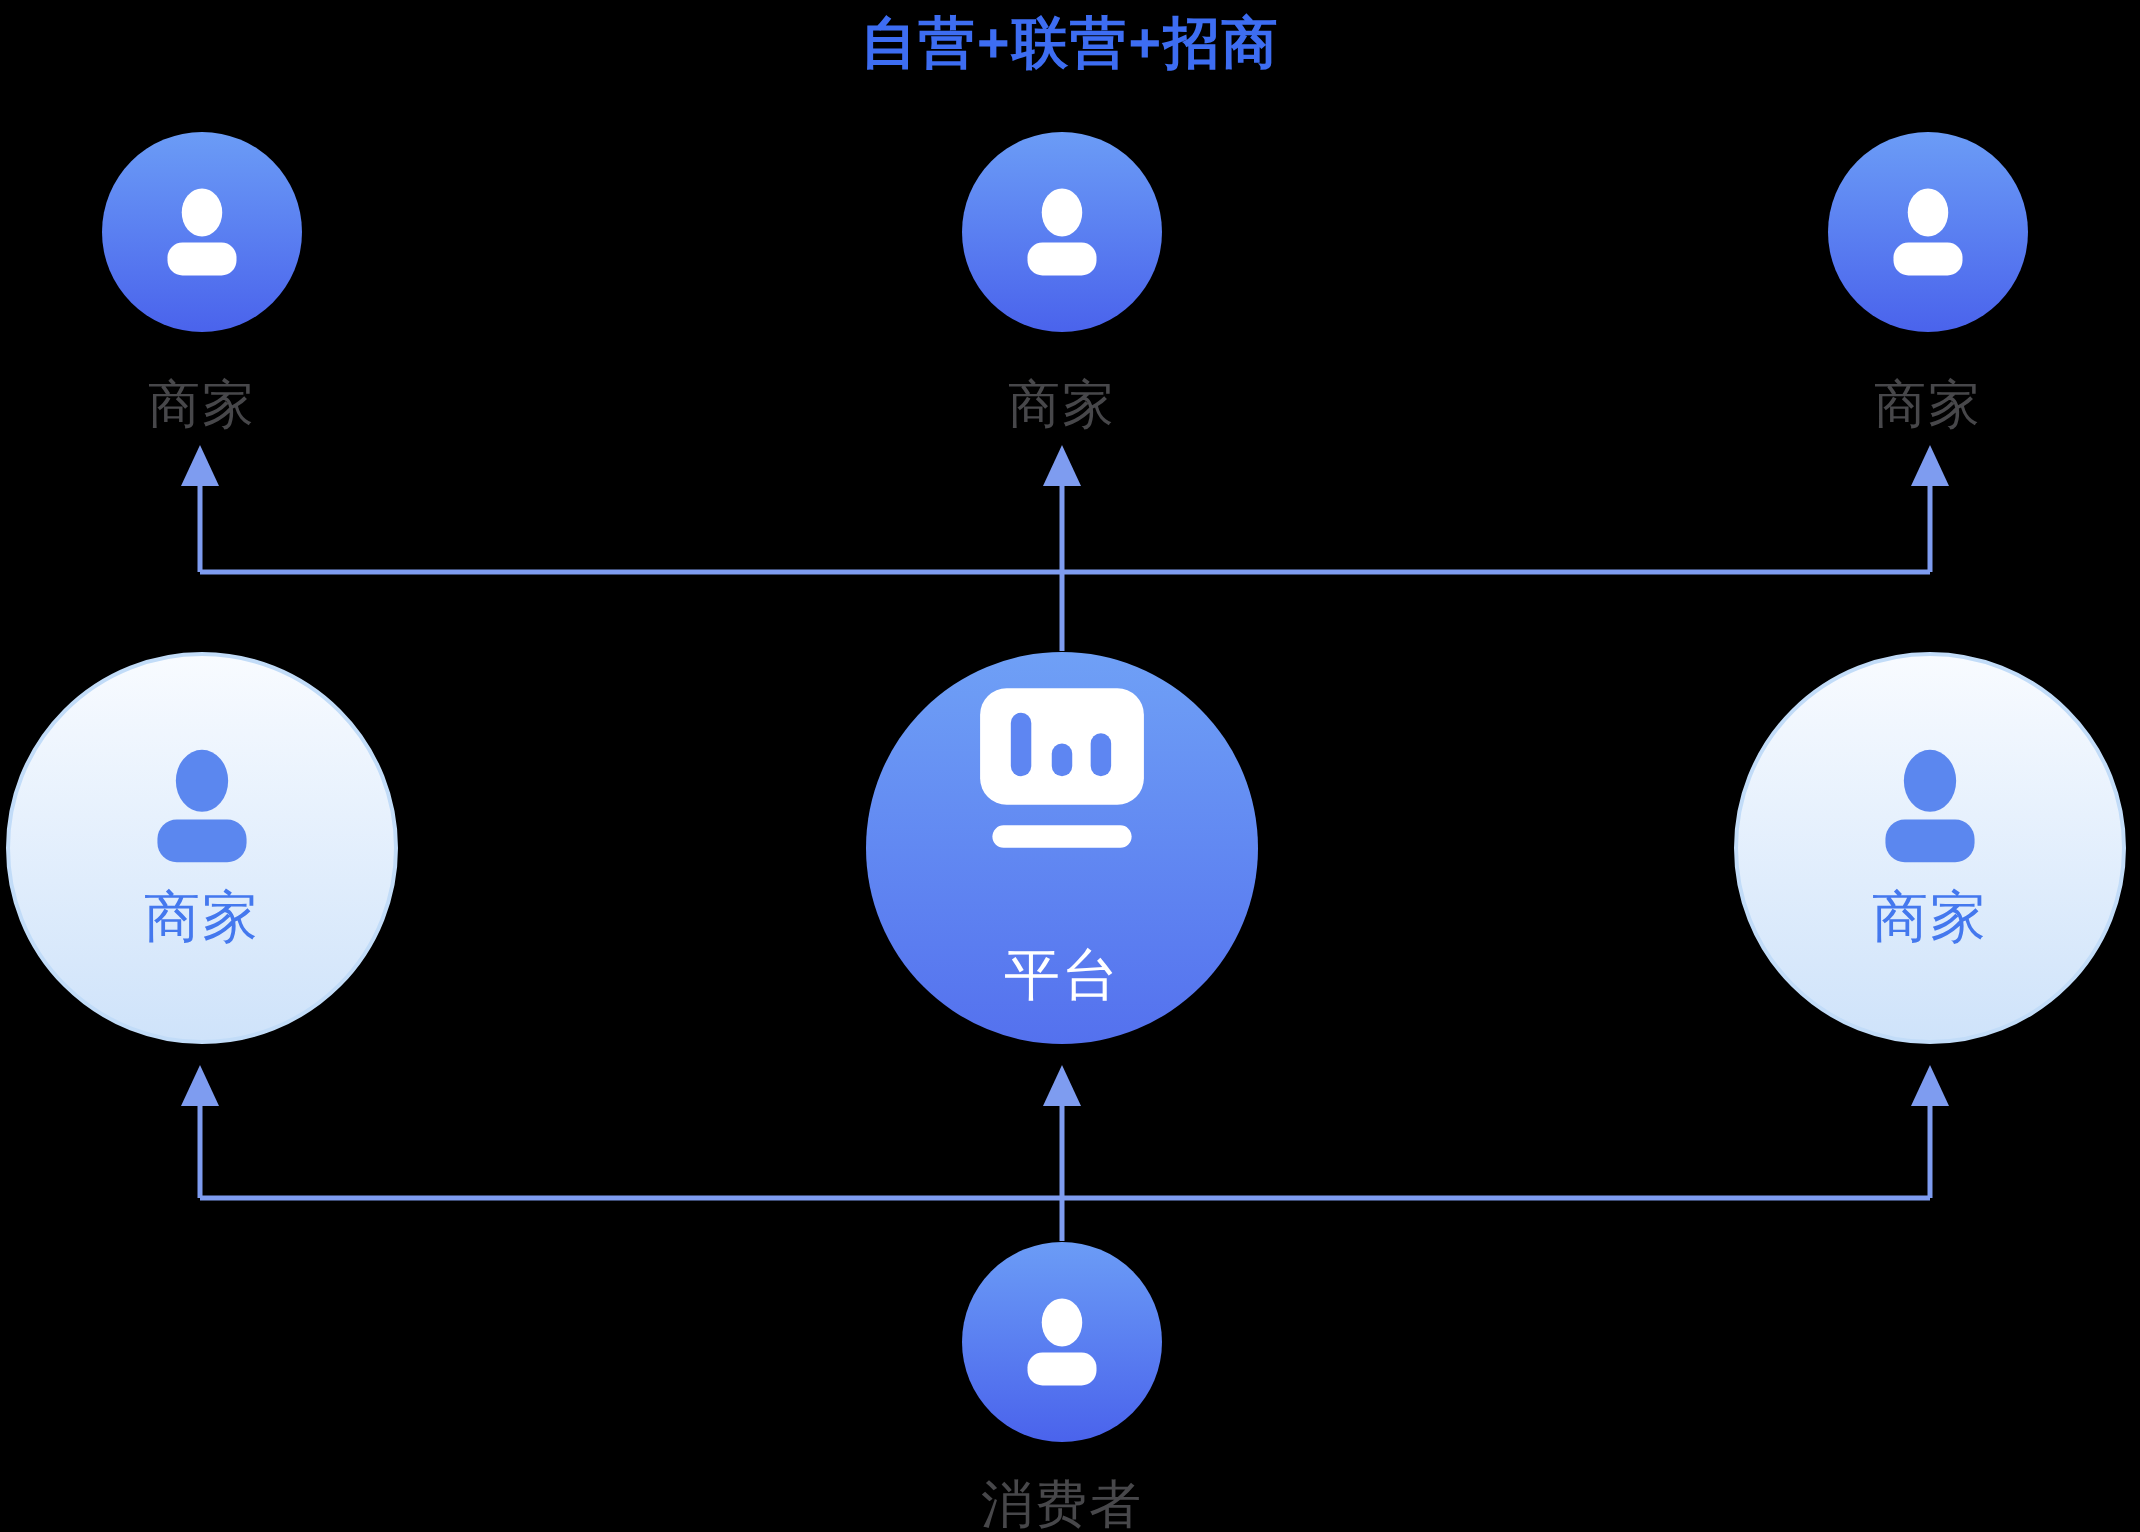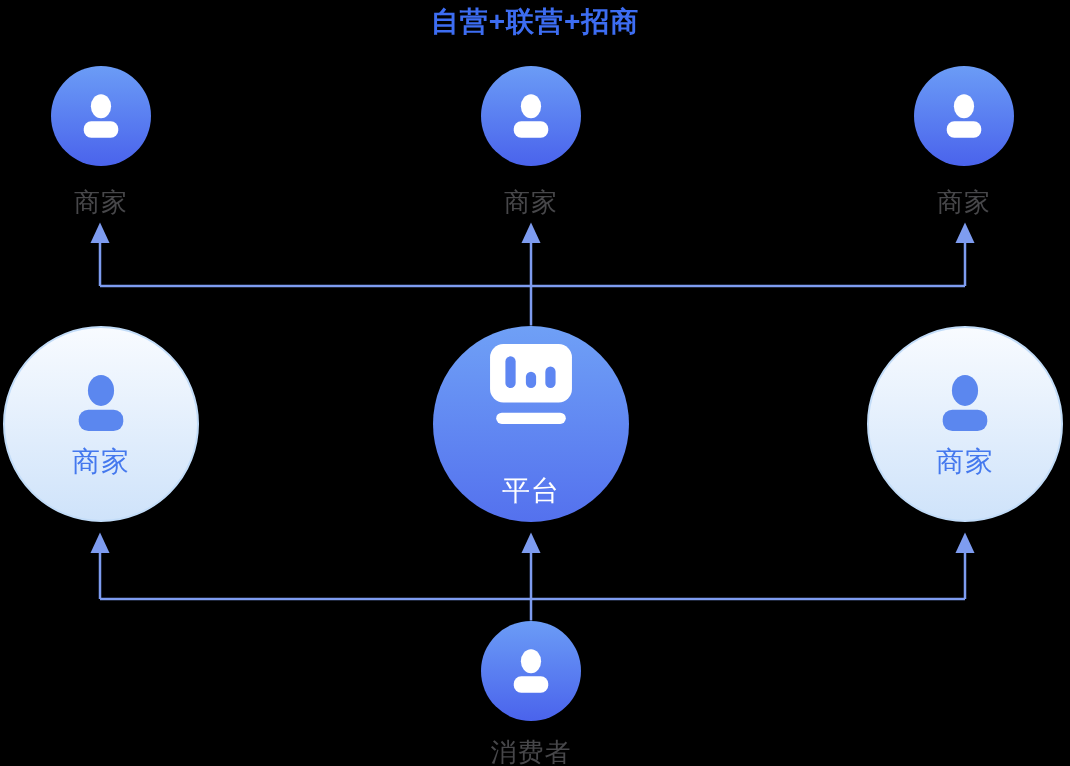--- a/index.html
+++ b/index.html
@@ -16,21 +16,21 @@
     --light-border:#C2DCF8;
     --icon-blue:#5B87EF;
     --label-blue:#4478EE;
     --platform-bar:#5E86F2;
     --icon-white:#FFFFFF;
   }
   html,body{margin:0;padding:0;background:var(--background);}
   .canvas{
     position:relative;width:1070px;height:766px;
     background:var(--background);overflow:hidden;
-    font-family:Liberation Sans, sans-serif;
+    font-family:Liberation Mono, monospace;
   }
   .title{
     position:absolute;left:0;right:0;top:3px;text-align:center;
     font-size:28px;font-weight:700;color:var(--title);letter-spacing:1px;
   }
   .connectors{position:absolute;left:0;top:0;width:1070px;height:766px;pointer-events:none;}
   .connectors path{stroke:var(--line);stroke-width:2.5;fill:none;}
   .connectors polygon{fill:var(--line);}
   .circle{
     position:absolute;border-radius:50%;box-sizing:border-box;

